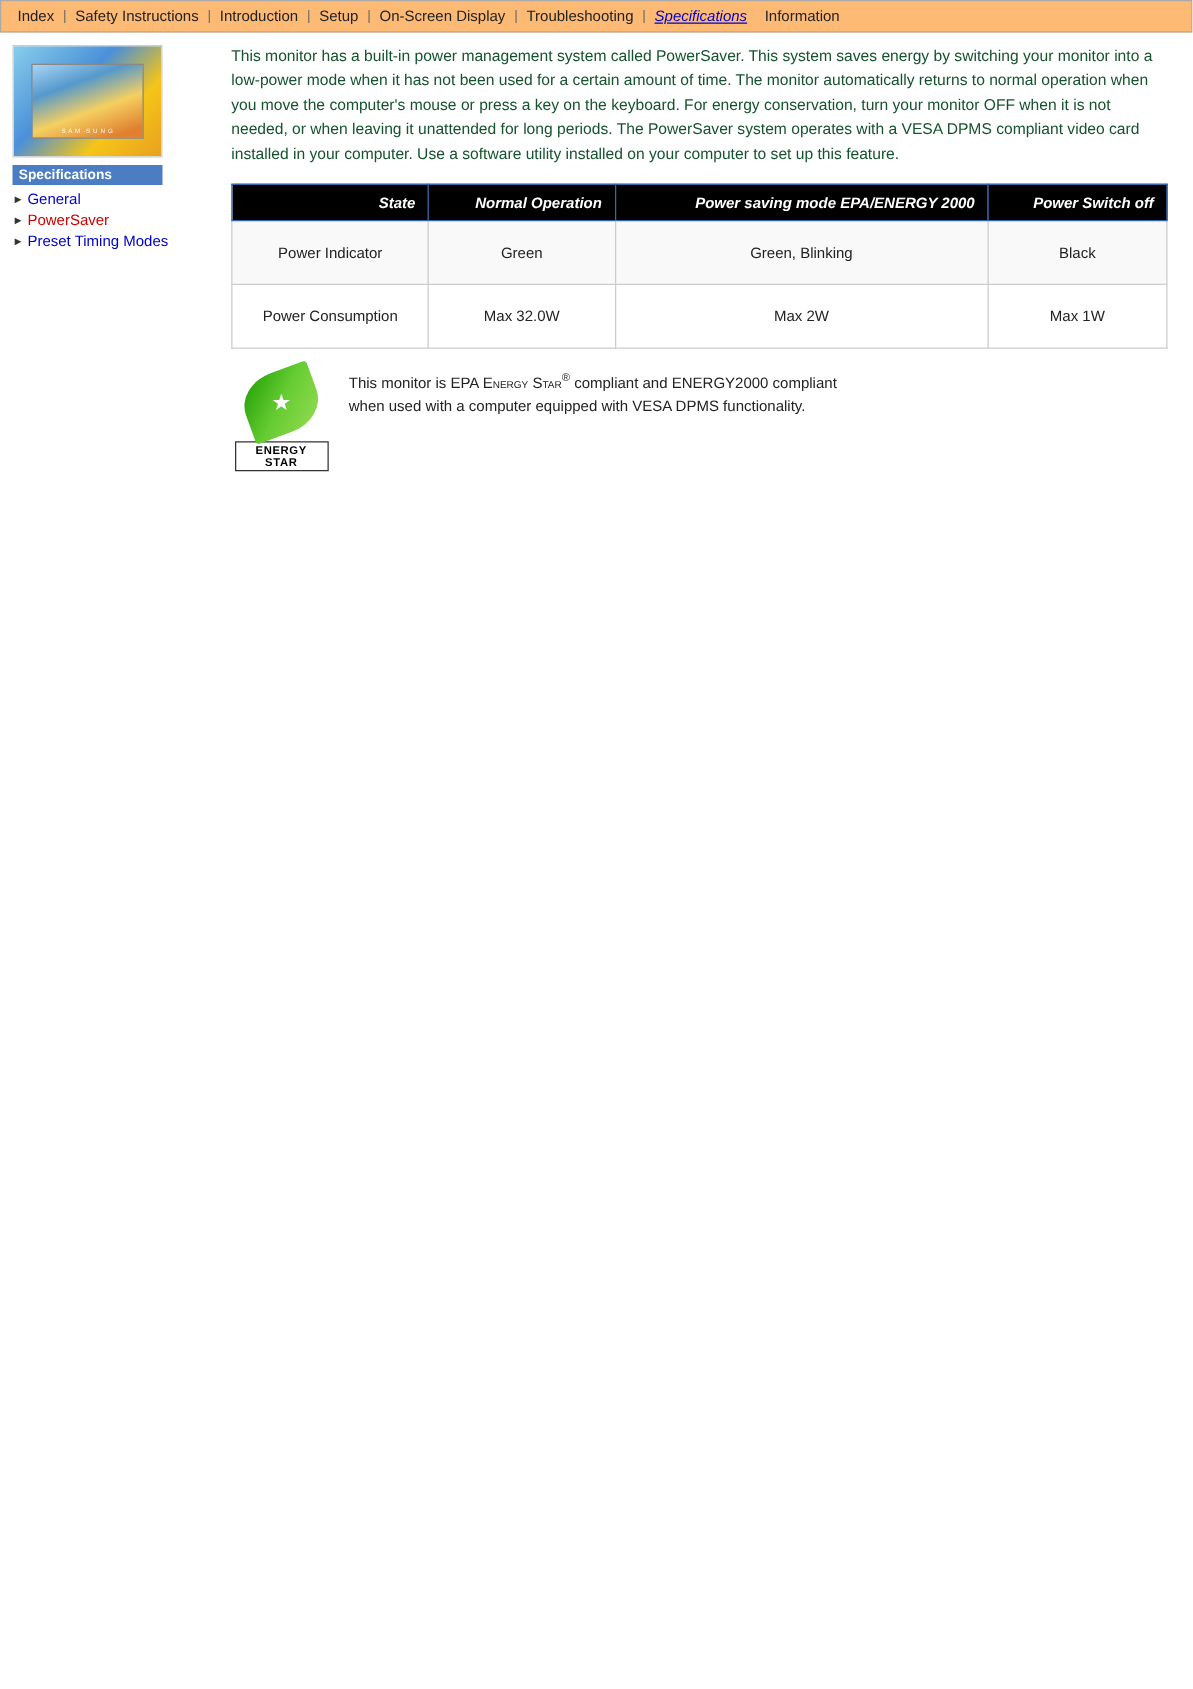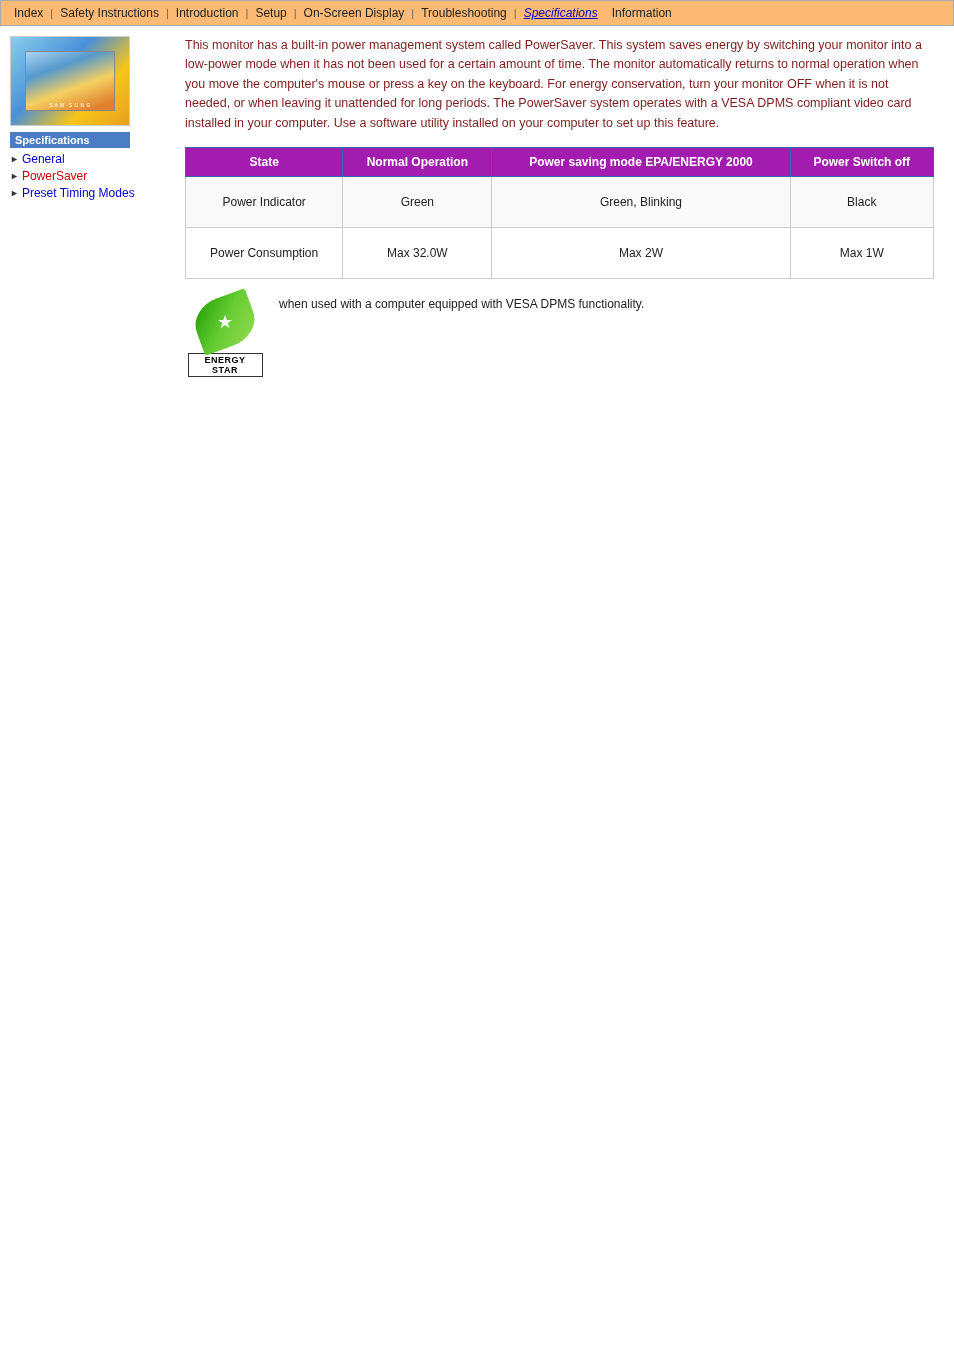--- a/index.html
+++ b/index.html
@@ -119,37 +119,38 @@
     
     .content {
       flex: 1;
       padding: 0 10px;
     }
 
     .intro-text {
       font-size: 12.5px;
       line-height: 1.55;
       margin-bottom: 14px;
-      color: #7f1d1d;
+      color: #14532d;
     }
 
     
     .power-table {
       width: 100%;
       border-collapse: collapse;
       margin-bottom: 16px;
       font-size: 12px;
     }
     .power-table th {
-      background: #a21caf;
+      background: #000000;
       color: #fff;
       padding: 7px 10px;
-      text-align: center;
+      text-align: right;
       border: 1px solid #3366aa;
       font-weight: bold;
+      font-style: italic;
     }
     .power-table td {
       padding: 18px 10px;
       text-align: center;
       border: 1px solid #ccc;
       background: #fff;
     }
     .power-table tr:nth-child(odd) td {
       background: #f9f9f9;
     }
@@ -290,18 +291,21 @@
     </table>
 
     <div class="energy-section">
       <div class="energy-logo">
         <div class="energy-star-circle">
           <div class="energy-leaf"></div>
         </div>
         <div class="energy-star-text">ENERGY STAR</div>
       </div>
       <div class="energy-text">
+        <p>
+          This monitor is EPA <span class="small-caps">Energy Star</span><sup>®</sup> compliant and ENERGY2000 compliant
+        </p>
         <p>when used with a computer equipped with VESA DPMS functionality.</p>
       </div>
     </div>
   </div>
 
 </div>
 
 </body></html>

